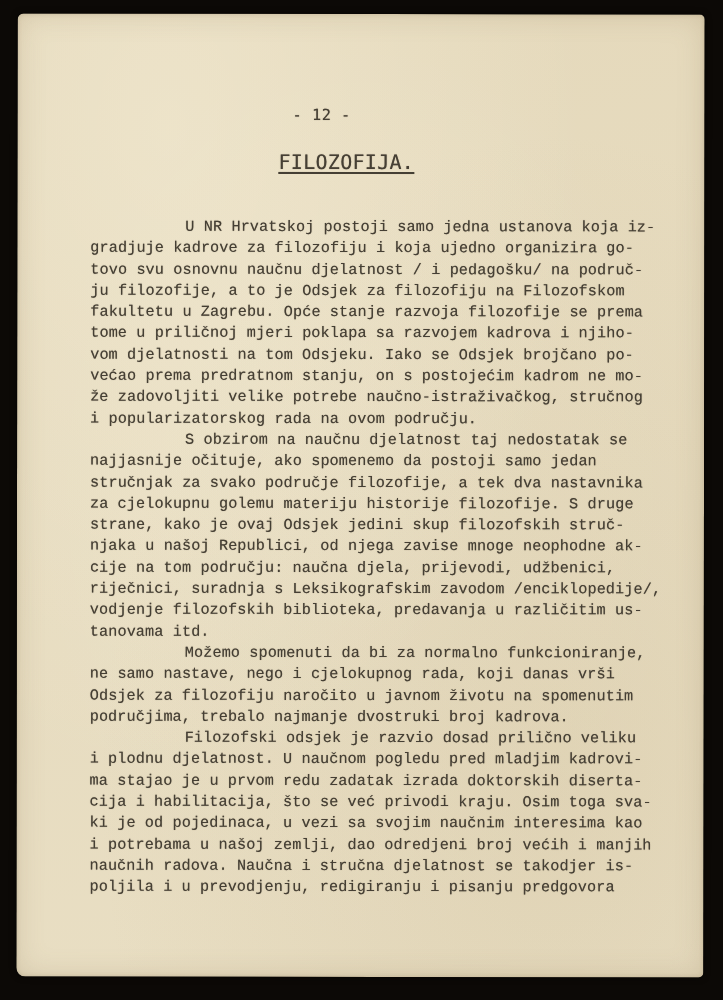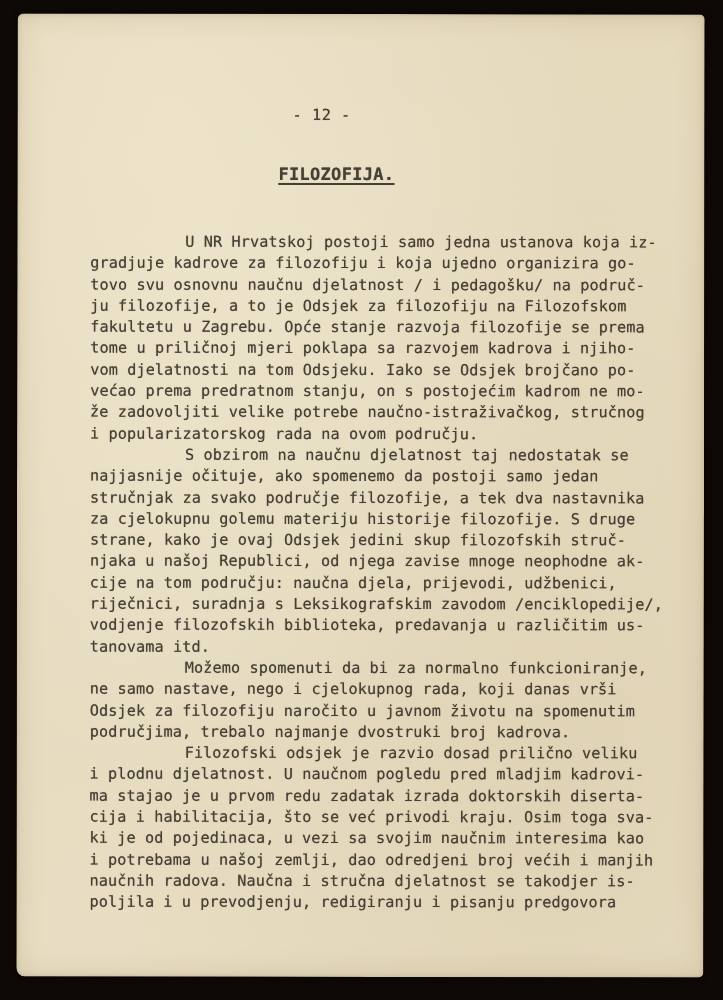--- a/index.html
+++ b/index.html
@@ -41,32 +41,33 @@
     text-shadow: 0 0 0.8px rgba(70, 62, 48, 0.65);
   }
   .page-number {
     position: absolute;
     top: 92px; left: 275px;
     font-size: 15.3px;
     letter-spacing: 0.5px;
   }
   .doc-title {
     position: absolute;
-    top: 150px; left: 261px;
-    font-size: 17px;
-    font-weight: 700;
+    top: 136px; left: 261px;
+    font-size: 20px;
+    font-weight: 400;
     letter-spacing: 0.3px;
     text-decoration: underline;
     text-underline-offset: 3px;
     text-decoration-thickness: 1.6px;
   }
   .doc-body {
     position: absolute;
-    top: 218px; left: 73px;
+    top: 203px; left: 73px;
     width: 585px;
+    font-family: Liberation Mono, monospace;
   }
   .paragraph { }
   .line {
     white-space: pre;
     font-size: 15.2px;
     line-height: 21.3px;
     letter-spacing: 0.1px;
   }
   .paragraph .line:first-child {
     padding-left: 95px;

